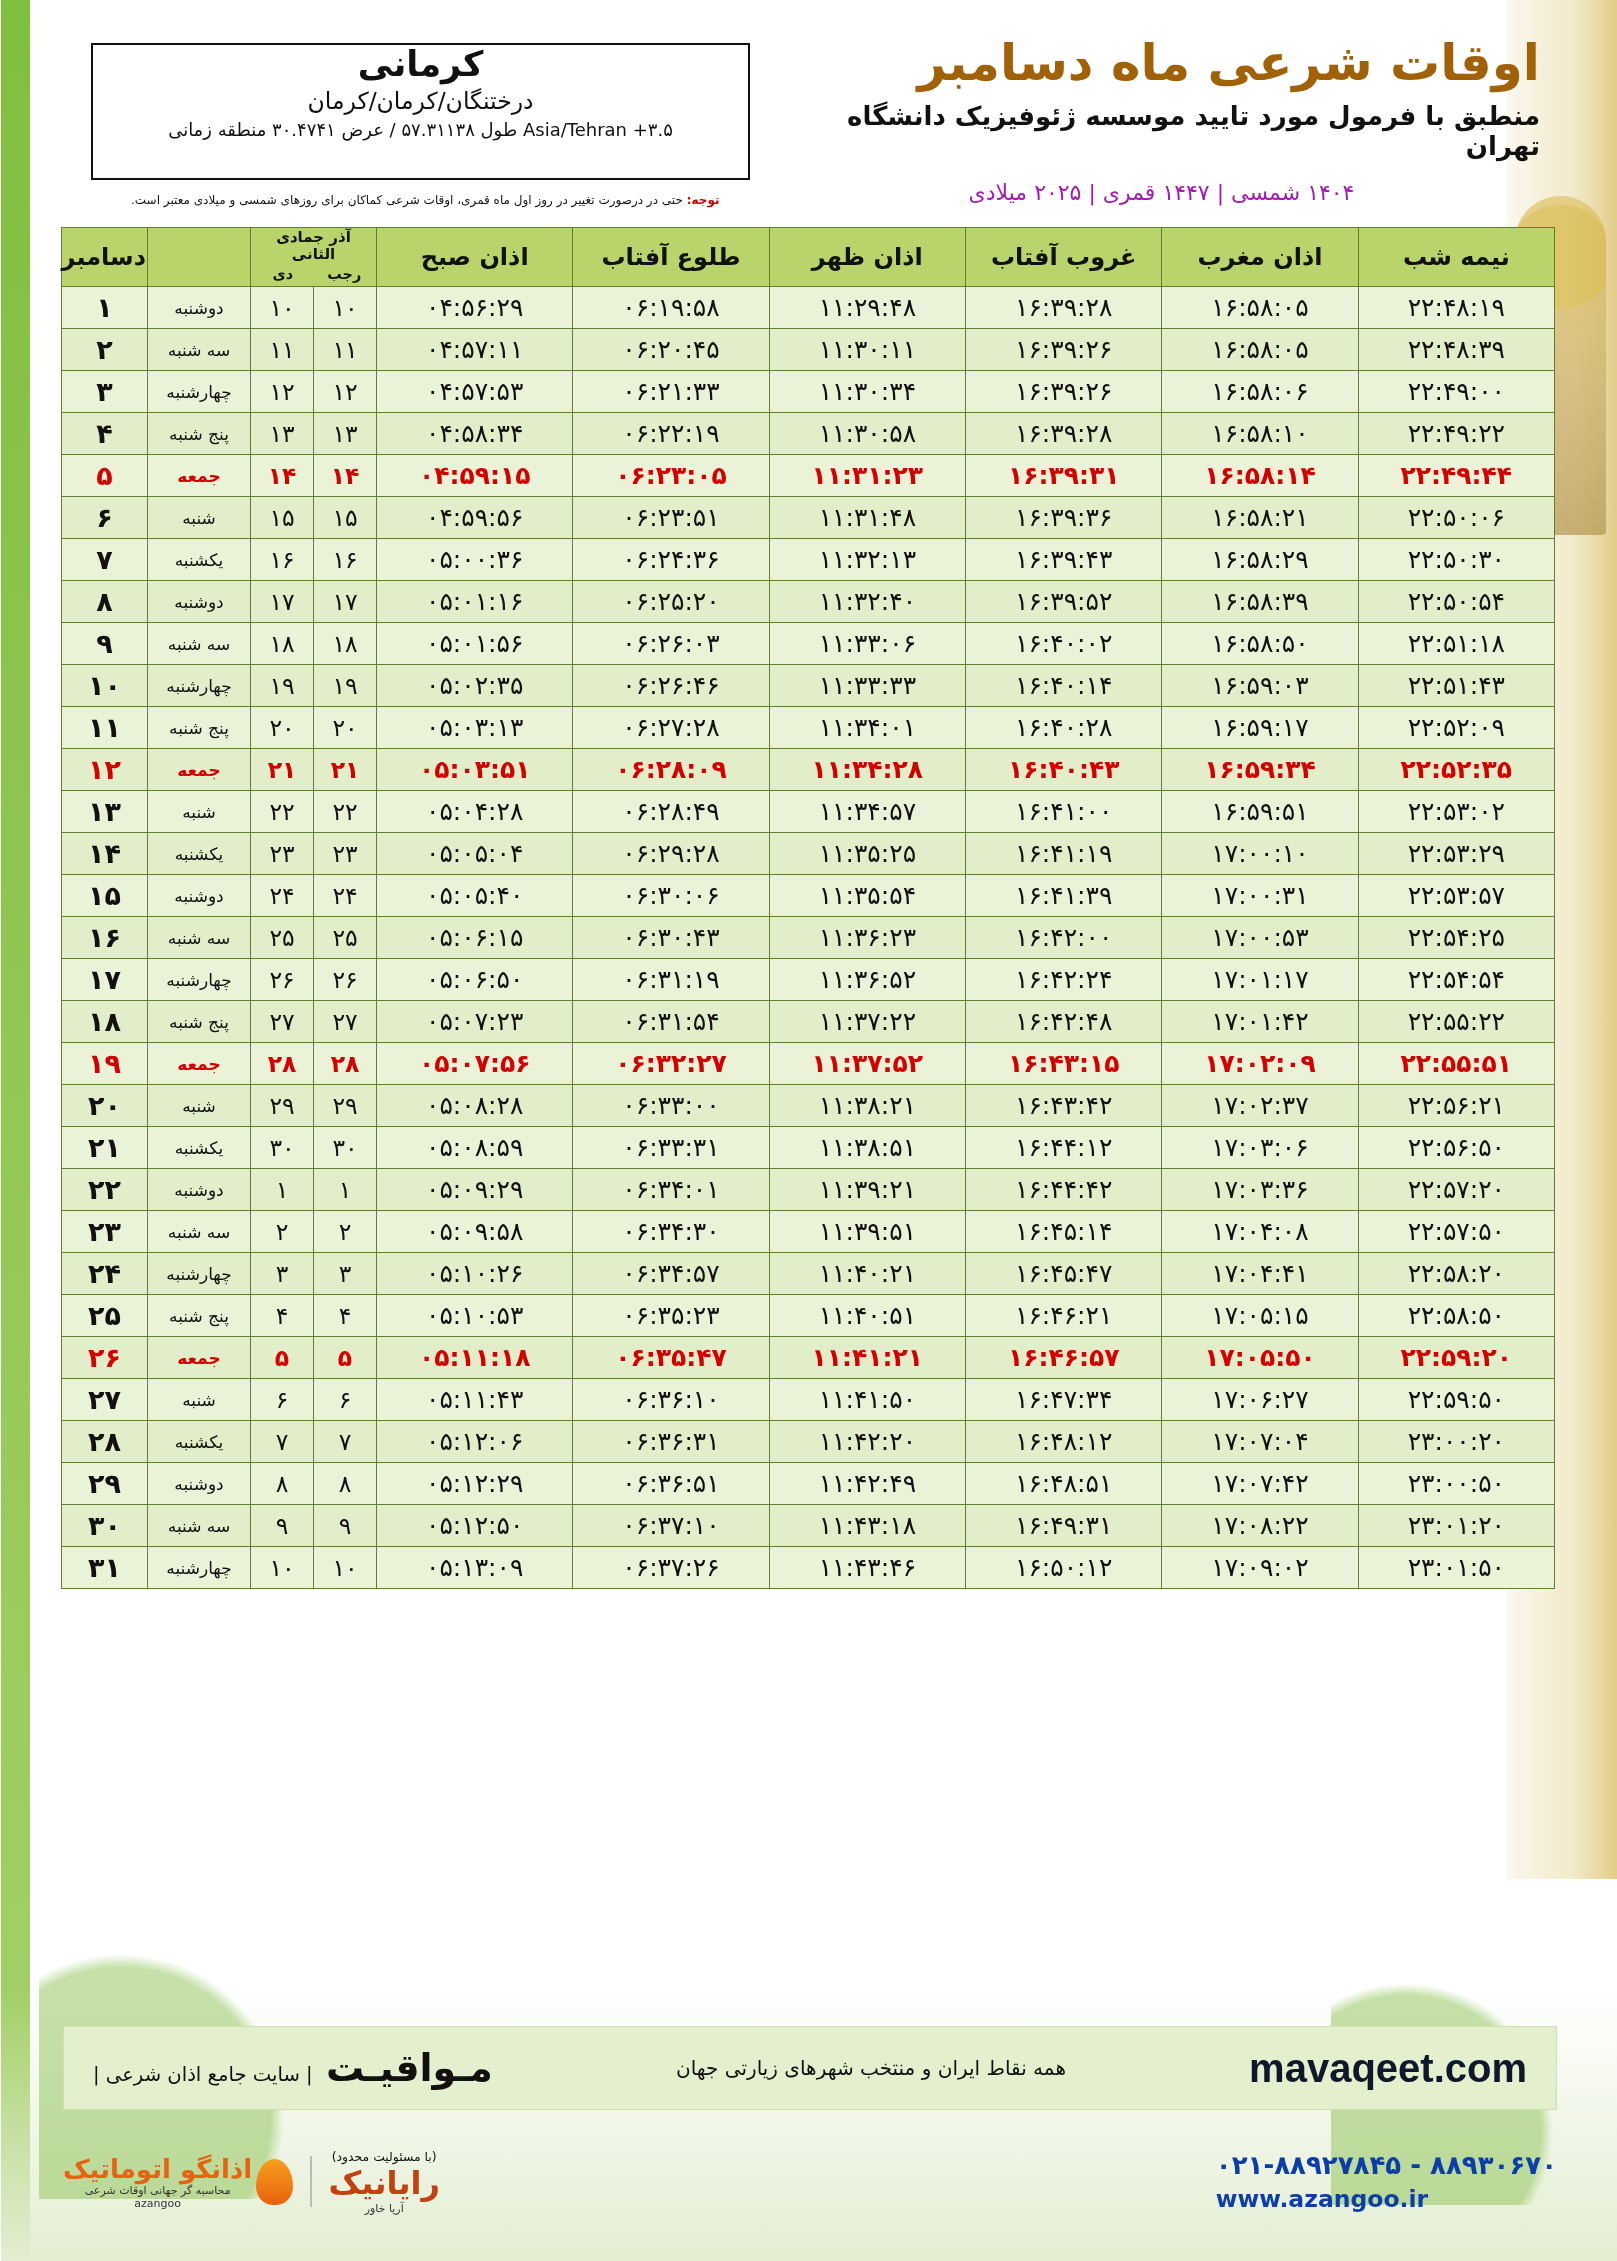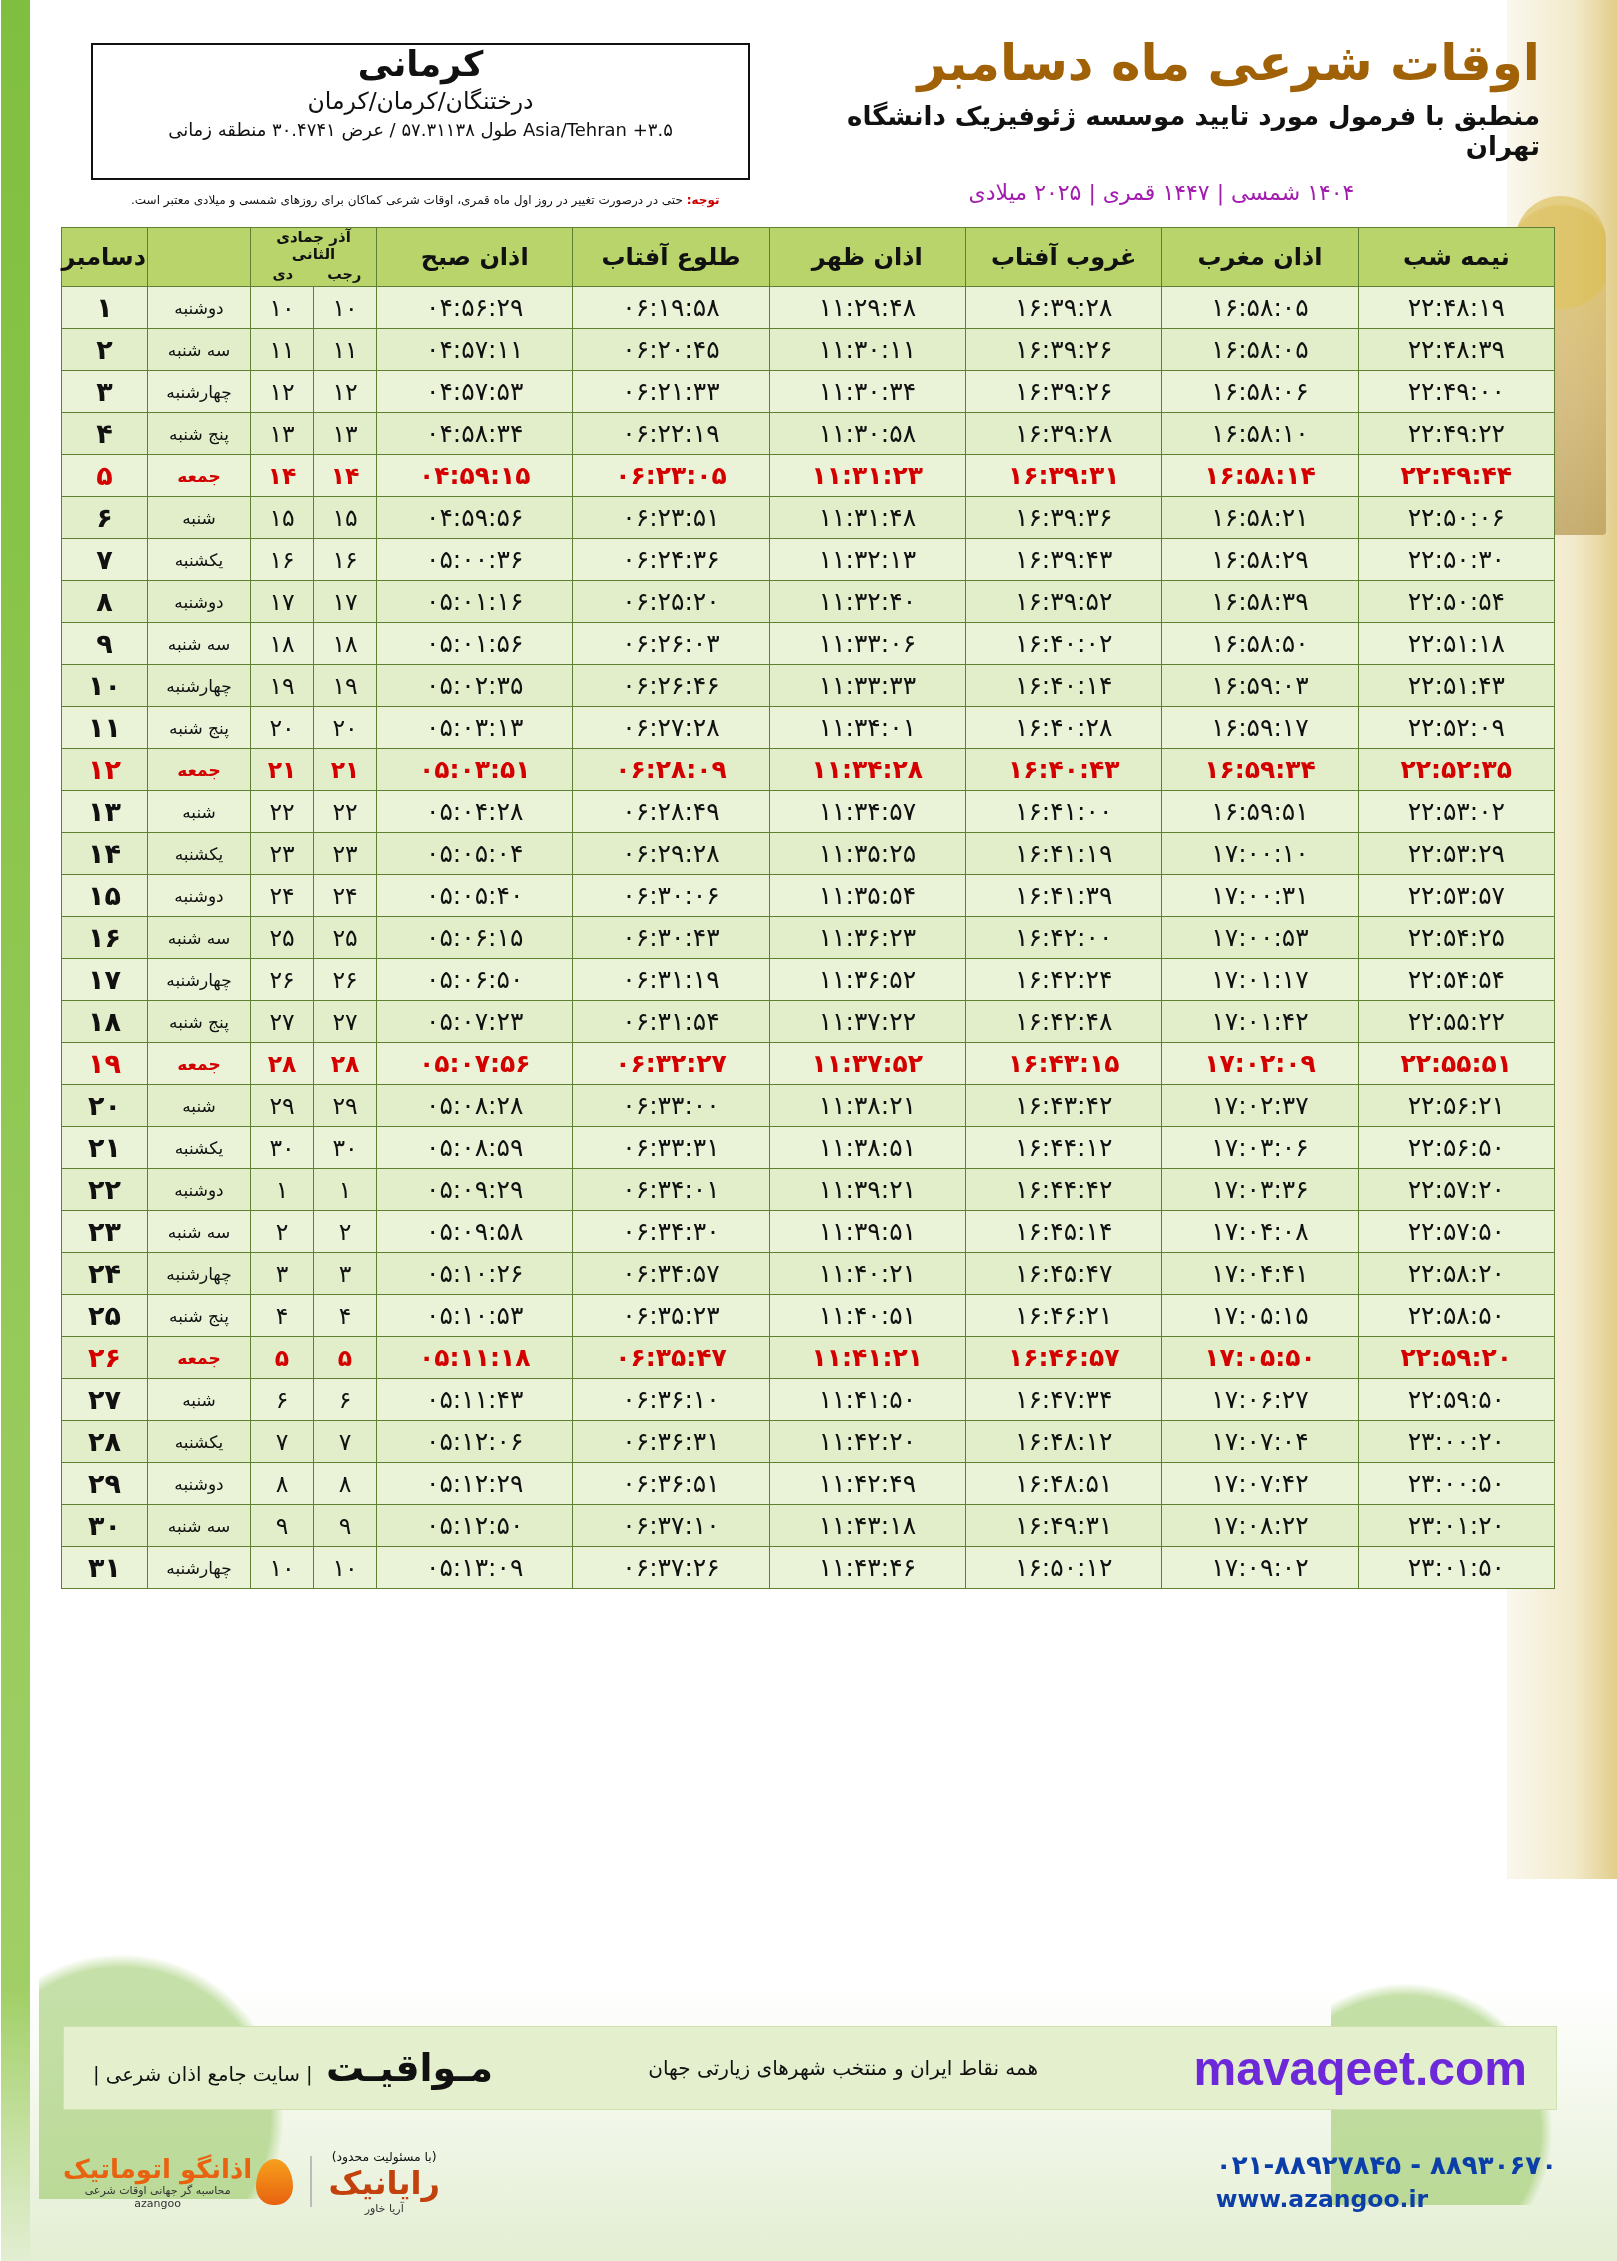--- a/index.html
+++ b/index.html
@@ -95,21 +95,21 @@
   col.c-h2 { width: 63px; }
   col.c-t { width: auto; }
 
   
   .footer-bar {
     position:absolute; left: 63px; top: 2026px; width: 1494px; height: 84px;
     background:#e4f0cd; border:1.3px solid #cfe0ae;
     display:flex; align-items:center; justify-content:space-between;
     padding: 0 29px;
   }
-  .brand-latin { font-size: 48px; font-weight:bold; color:#6d28d9; font-family:"Liberation Sans", sans-serif; }
+  .brand-latin { font-size: 40px; font-weight:bold; color:#0f172a; font-family:"Liberation Sans", sans-serif; }
   .brand-mid { font-size: 20px; color:#111; }
   .brand-fa { font-size: 38px; font-weight:bold; color:#111; }
   .brand-fa small { font-size: 19.6px; font-weight:normal; }
 
   .footer-bottom {
     position:absolute; left: 63px; top: 2123px; width: 1494px; height: 117px;
     display:flex; align-items:center; justify-content:space-between;
   }
   .fb-left { text-align:left; direction:ltr; }
   .fb-phone { font-size: 26px; font-weight:bold; color:#0b3ea8; }

